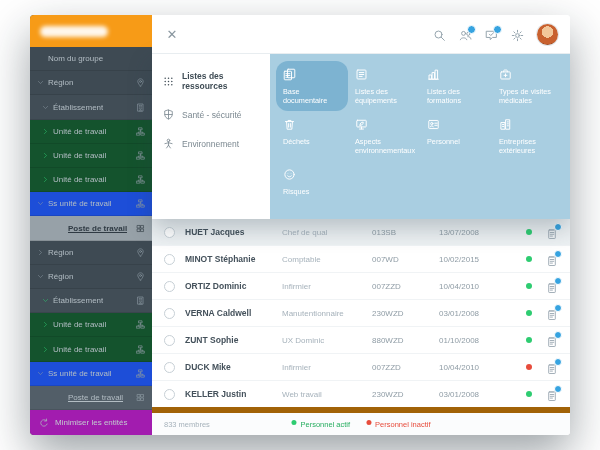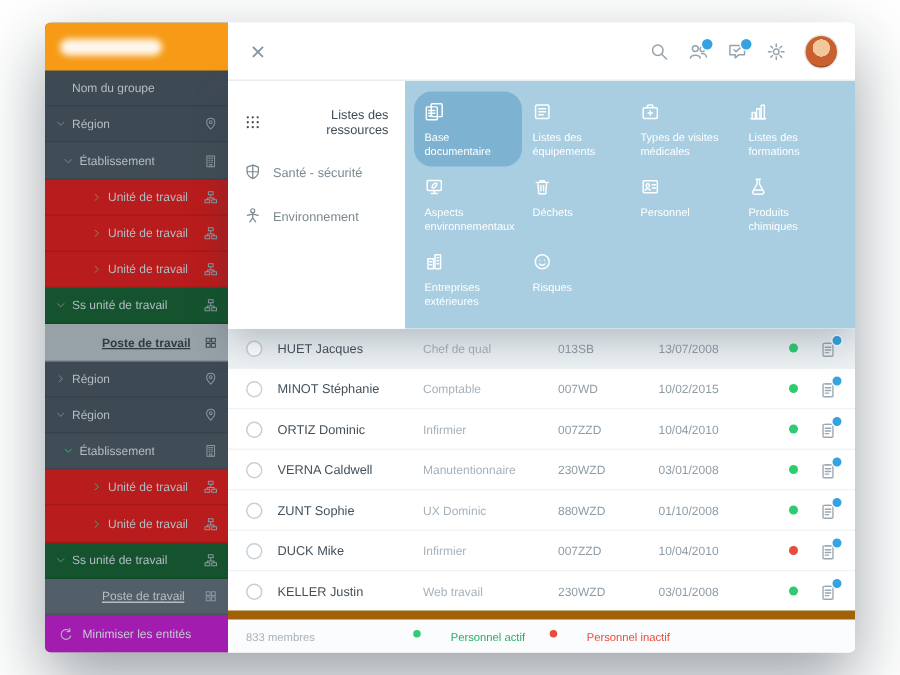--- a/index.html
+++ b/index.html
@@ -11,22 +11,22 @@
       linear-gradient(135deg,#d2dadа 0%,#cfd8d8 0%,#b3c1c3 45%,#92a4a8 100%);}
   .window{position:absolute;left:30px;top:15px;width:540px;height:420px;border-radius:4px;overflow:hidden;display:flex;background:#fff;box-shadow:0 18px 45px rgba(18,34,44,.42);}
 
   
   .sidebar{flex:0 0 122px;width:122px;background:#3e4a53;display:flex;flex-direction:column;}
   .logo{flex:0 0 32px;height:32px;background:#f79b17;display:flex;align-items:center;padding:0 10px;}
   .logo-blur{width:68px;height:11px;border-radius:6px;background:rgba(255,255,255,.92);filter:blur(2.2px);}
   .sb-list{flex:1;display:flex;flex-direction:column;min-height:0;text-align:center;}
   .sb-item{flex:1;display:flex;align-items:center;padding:0 7px;font-size:8px;color:#b3bdc4;border-bottom:1px solid rgba(0,0,0,.10);cursor:pointer;min-height:0;}
   .sb-item.d1{padding-left:12px;background:#414d56;}
-  .sb-item.d2{padding-left:31px;background:#b91c1c;}
-  .sb-item.d3{background:#14532d;}
+  .sb-item.d2{padding-left:12px;background:#14532d;}
+  .sb-item.d3{background:#1d4ed8;}
   .sb-item.d4{padding-left:27px;background:#525e68;text-decoration:underline;}
   .sb-item.selected{background:#97a1a8;color:#2f3a43;font-weight:bold;}
   .chev{width:7px;height:7px;flex:0 0 7px;margin-right:4px;color:#8b98a1;}
   .chev.green{color:#2ecc71;}
   .sb-label{white-space:nowrap;overflow:hidden;}
   .sb-icon{width:9px;height:9px;margin-left:auto;color:#8b98a1;flex:0 0 9px;}
   .selected .sb-icon,.selected .chev{color:#39434b;}
   .sb-footer{flex:0 0 25px;background:#a21caf;display:flex;align-items:center;gap:6px;padding:0 9px;font-size:8px;color:#c2cad0;cursor:pointer;}
   .sb-f-icon{width:10px;height:10px;color:#aeb9c0;}
 
@@ -42,48 +42,48 @@
   .avatar{width:21px;height:21px;border-radius:50%;cursor:pointer;
     background:radial-gradient(circle at 50% 38%,#f2c79a 0 34%,#c8612f 35% 72%,#9c4a22 73%);
     box-shadow:0 0 0 1px #e4e9ec;}
 
   .content{flex:1;position:relative;min-height:0;background:#fff;}
 
   
   .dropdown{position:absolute;top:0;left:0;width:100%;height:165px;display:flex;z-index:5;box-shadow:0 9px 22px rgba(40,60,75,.28);}
   .menu-col{flex:0 0 118px;width:118px;background:#fff;padding-top:8px;box-sizing:border-box;}
   .menu-item{display:flex;align-items:center;gap:8px;padding:9px 11px;font-size:8.5px;color:#7b8890;cursor:pointer;}
-  .menu-item.active{color:#3f4c55;font-weight:normal;text-align:right;}
+  .menu-item.active{color:#3f4c55;font-weight:bold;}
   .mi-icon{width:11px;height:11px;flex:0 0 11px;}
   .mega{flex:1;background:#a9cee1;padding:7px 6px;display:flex;flex-wrap:wrap;align-content:flex-start;box-sizing:border-box;}
   .tile{width:72px;height:50px;box-sizing:border-box;padding:7px;color:#fff;font-size:7.3px;line-height:1.25;overflow:hidden;border-radius:12px;cursor:pointer;}
   .tile.active{background:#7db3d1;}
   .t-icon{display:block;width:13px;height:13px;margin-bottom:4px;color:#fff;}
   .t-label{display:block;}
 
   
   .rows{position:absolute;top:165px;left:0;right:0;}
   .row{height:27px;box-sizing:border-box;display:flex;align-items:center;padding:0 12px;border-bottom:1px solid #f0f3f5;background:#fff;}
   .row.hl{background:#edf1f3;}
   .radio{width:9px;height:9px;border-radius:50%;border:1px solid #c7d0d6;background:#fff;flex:0 0 auto;cursor:pointer;}
-  .c-name{width:97px;margin-left:10px;font-size:8.5px;font-weight:normal;color:#44515b;white-space:nowrap;overflow:hidden;}
+  .c-name{width:97px;margin-left:10px;font-size:8.5px;font-weight:bold;color:#44515b;white-space:nowrap;overflow:hidden;}
   .c-role{width:90px;font-size:8px;color:#a6b2bb;white-space:nowrap;overflow:hidden;}
   .c-code{width:67px;font-size:8px;color:#8f9ca5;}
   .c-date{width:76px;font-size:8px;color:#8f9ca5;}
   .status-dot{width:6px;height:6px;border-radius:50%;margin-left:auto;flex:0 0 auto;}
   .dot-green{background:#2ecc71;}
   .dot-red{background:#e74c3c;}
   .row-action{position:relative;margin-left:14px;width:12px;height:12px;flex:0 0 auto;cursor:pointer;}
   .ra-icon{display:block;width:12px;height:12px;color:#9aa7b1;}
   .row-action .badge{top:-3px;right:-4px;width:6px;height:6px;}
 
   .table-footer{position:absolute;bottom:0;left:0;right:0;height:28px;background:#fbfcfd;border-top:6px solid #a16207;display:flex;align-items:center;padding:0 12px;box-sizing:border-box;}
   .count{font-size:7.5px;color:#a6b2bb;}
   .legend{position:absolute;left:50%;transform:translateX(-50%);display:flex;gap:16px;align-items:center;}
-  .lg{display:flex;gap:20px;font-size:7.5px;}
+  .lg{display:flex;gap:4px;font-size:7.5px;}
   .lg .dot{width:5px;height:5px;border-radius:50%;}
   .lg-active{color:#27ae60;}
   .lg-inactive{color:#e74c3c;}
 
   [data-icon]{display:inline-block;line-height:0;}
   [data-icon] svg{width:100%;height:100%;display:block;}
 </style>
 </head>
 <body>
 
@@ -527,63 +527,57 @@
     <span class="t-label">Base documentaire</span>
   </div>
               <div class="tile">
     <span class="t-icon" data-icon="equipment-icon"><svg viewBox="0 0 16 16" fill="none" stroke="currentColor" stroke-width="1.2" stroke-linecap="round" stroke-linejoin="round">
                     <rect x="2.5" y="2.5" width="11" height="11" rx="1"></rect>
                     <path d="M5.2 5.6h5.6M5.2 8h5.6M5.2 10.4h3.6"></path>
                   </svg></span>
     <span class="t-label">Listes des équipements</span>
   </div>
               <div class="tile">
-    <span class="t-icon" data-icon="medical-icon"><svg viewBox="0 0 16 16" fill="none" stroke="currentColor" stroke-width="1.2" stroke-linecap="round" stroke-linejoin="round">
-                    <rect x="2.2" y="4.8" width="11.6" height="8.7" rx="1"></rect>
-                    <path d="M5.8 4.8V3.4c0-.5.4-.9.9-.9h2.6c.5 0 .9.4.9.9v1.4"></path>
-                    <path d="M8 7.2v3.6M6.2 9h3.6"></path>
-                  </svg></span>
-    <span class="t-label">Types de visites médicales</span>
-  </div>
-              <div class="tile">
     <span class="t-icon" data-icon="formations-icon"><svg viewBox="0 0 16 16" fill="none" stroke="currentColor" stroke-width="1.2" stroke-linecap="round" stroke-linejoin="round">
                     <path d="M2 13.8h12"></path>
                     <rect x="3" y="8.6" width="2.6" height="5.2"></rect>
                     <rect x="6.7" y="5.6" width="2.6" height="8.2"></rect>
                     <rect x="10.4" y="2.6" width="2.6" height="11.2"></rect>
                   </svg></span>
     <span class="t-label">Listes des formations</span>
   </div>
               <div class="tile">
+    <span class="t-icon" data-icon="medical-icon"><svg viewBox="0 0 16 16" fill="none" stroke="currentColor" stroke-width="1.2" stroke-linecap="round" stroke-linejoin="round">
+                    <rect x="2.2" y="4.8" width="11.6" height="8.7" rx="1"></rect>
+                    <path d="M5.8 4.8V3.4c0-.5.4-.9.9-.9h2.6c.5 0 .9.4.9.9v1.4"></path>
+                    <path d="M8 7.2v3.6M6.2 9h3.6"></path>
+                  </svg></span>
+    <span class="t-label">Types de visites médicales</span>
+  </div>
+              <div class="tile">
+    <span class="t-icon" data-icon="waste-icon"><svg viewBox="0 0 16 16" fill="none" stroke="currentColor" stroke-width="1.2" stroke-linecap="round" stroke-linejoin="round">
+                    <path d="M3 4.4h10M6.2 4.4V3h3.6v1.4M4.4 4.4l.7 9.4h5.8l.7-9.4M6.9 6.9v4.4M9.1 6.9v4.4"></path>
+                  </svg></span>
+    <span class="t-label">Déchets</span>
+  </div>
+              <div class="tile">
     <span class="t-icon" data-icon="environment-icon"><svg viewBox="0 0 16 16" fill="none" stroke="currentColor" stroke-width="1.2" stroke-linecap="round" stroke-linejoin="round">
                     <rect x="2.2" y="2.8" width="11.6" height="8.2" rx="0.8"></rect>
                     <path d="M8 11v2.4M5.6 13.6h4.8"></path>
                     <path d="M6.2 8.9c-.2-2.3 1.4-3.9 3.9-3.8.1 2.5-1.5 4.1-3.9 3.8z"></path>
                   </svg></span>
     <span class="t-label">Aspects environnementaux</span>
   </div>
               <div class="tile">
-    <span class="t-icon" data-icon="waste-icon"><svg viewBox="0 0 16 16" fill="none" stroke="currentColor" stroke-width="1.2" stroke-linecap="round" stroke-linejoin="round">
-                    <path d="M3 4.4h10M6.2 4.4V3h3.6v1.4M4.4 4.4l.7 9.4h5.8l.7-9.4M6.9 6.9v4.4M9.1 6.9v4.4"></path>
-                  </svg></span>
-    <span class="t-label">Déchets</span>
-  </div>
-              <div class="tile">
     <span class="t-icon" data-icon="personnel-icon"><svg viewBox="0 0 16 16" fill="none" stroke="currentColor" stroke-width="1.2" stroke-linecap="round" stroke-linejoin="round">
                     <rect x="2.2" y="3" width="11.6" height="10" rx="0.8"></rect>
                     <circle cx="5.9" cy="6.9" r="1.4"></circle>
                     <path d="M3.9 10.9c.3-1.7 3.7-1.7 4 0M9.6 6.4h2.9M9.6 9h2.9"></path>
                   </svg></span>
     <span class="t-label">Personnel</span>
-  </div>
-              <div class="tile">
-    <span class="t-icon" data-icon="chemicals-icon"><svg viewBox="0 0 16 16" fill="none" stroke="currentColor" stroke-width="1.2" stroke-linecap="round" stroke-linejoin="round">
-                    <path d="M6.3 1.8h3.4M7 1.8v4.1L3.7 11.7c-.7 1.3.2 2.5 1.5 2.5h5.6c1.3 0 2.2-1.2 1.5-2.5L9 5.9V1.8M4.8 10.6h6.4"></path>
-                  </svg></span>
-    <span class="t-label">Produits chimiques</span>
   </div>
               <div class="tile">
     <span class="t-icon" data-icon="company-icon"><svg viewBox="0 0 16 16" fill="none" stroke="currentColor" stroke-width="1.2" stroke-linecap="round" stroke-linejoin="round">
                     <rect x="2.8" y="5.6" width="4.6" height="8.2"></rect>
                     <rect x="8.6" y="2.2" width="4.6" height="11.6"></rect>
                     <path d="M10.2 4.8h1.4M10.2 7.2h1.4M10.2 9.6h1.4M4.3 8h1.6M4.3 10.4h1.6"></path>
                   </svg></span>
     <span class="t-label">Entreprises extérieures</span>
   </div>
               <div class="tile">

